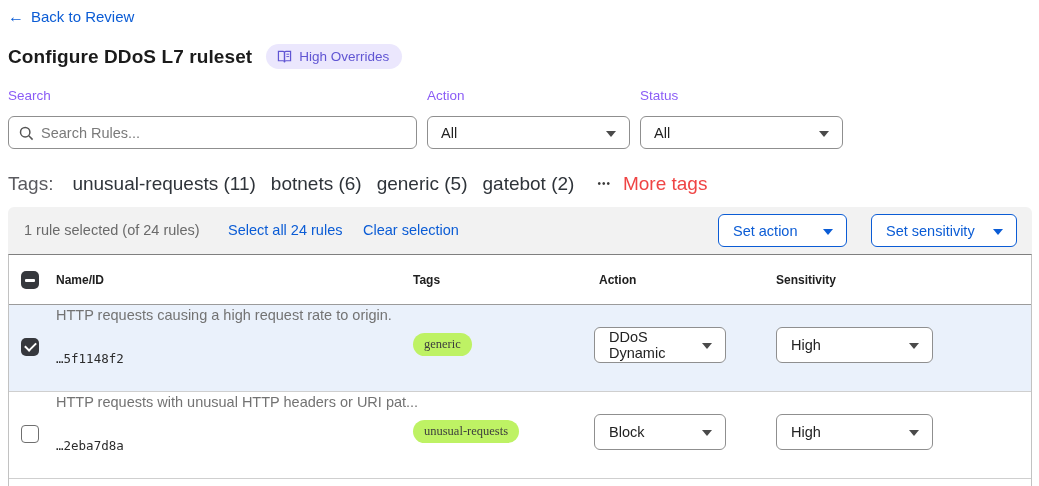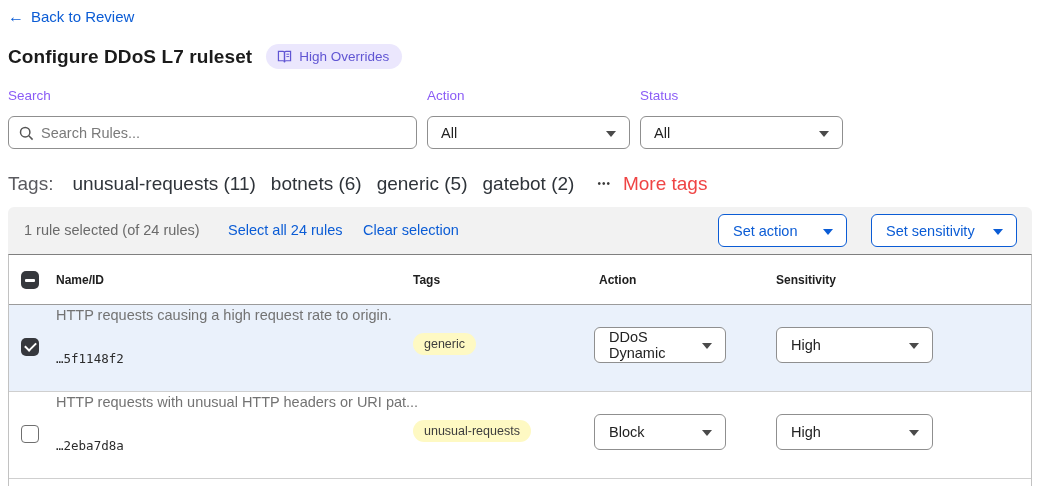--- a/index.html
+++ b/index.html
@@ -73,22 +73,22 @@
   .cb.indeterminate, .cb.checked { background:#36383d; }
   .cb.indeterminate::after { content:""; position:absolute; left:4px; top:8px; width:10px; height:2.5px;
     background:#fff; border-radius:1px; }
   .cb.checked::after { content:""; position:absolute; left:4px; top:4px; width:9px; height:5px;
     border-left:2px solid #fff; border-bottom:2px solid #fff; transform:rotate(-45deg); }
   .cb.unchecked { background:#fff; border:1.5px solid #6f6f6f; border-radius:4px; }
 
   .row-name { position:absolute; left:47px; top:2px; font-size:14.5px; color:#737373; white-space:nowrap; }
   .row-id { position:absolute; left:47px; top:46px; font-family:"DejaVu Sans Mono", monospace;
     font-size:12.5px; color:#2c2c2c; }
-  .pill { position:absolute; left:404px; top:28px; background:#fef9c3; color:#3d3d3d; font-size:12.5px;
-    padding:4px 11px; border-radius:12px; }
+  .pill { position:absolute; left:404px; top:28px; background:#bef264; color:#3d3d3d; font-size:12.5px;
+    padding:4px 11px; border-radius:12px;font-family:Liberation Serif, serif; }
   .row-select { position:absolute; top:22px; height:36px; border:1px solid #8f8f8f; border-radius:6px;
     background:#fff; display:flex; align-items:center; padding:0 30px 0 14px; font-size:14.5px; color:#222;
     cursor:pointer; }
   .sel-action { left:585px; width:132px; }
   .sel-sens { left:767px; width:157px; }
 </style>
 </head>
 <body>
 
 <div class="page">

